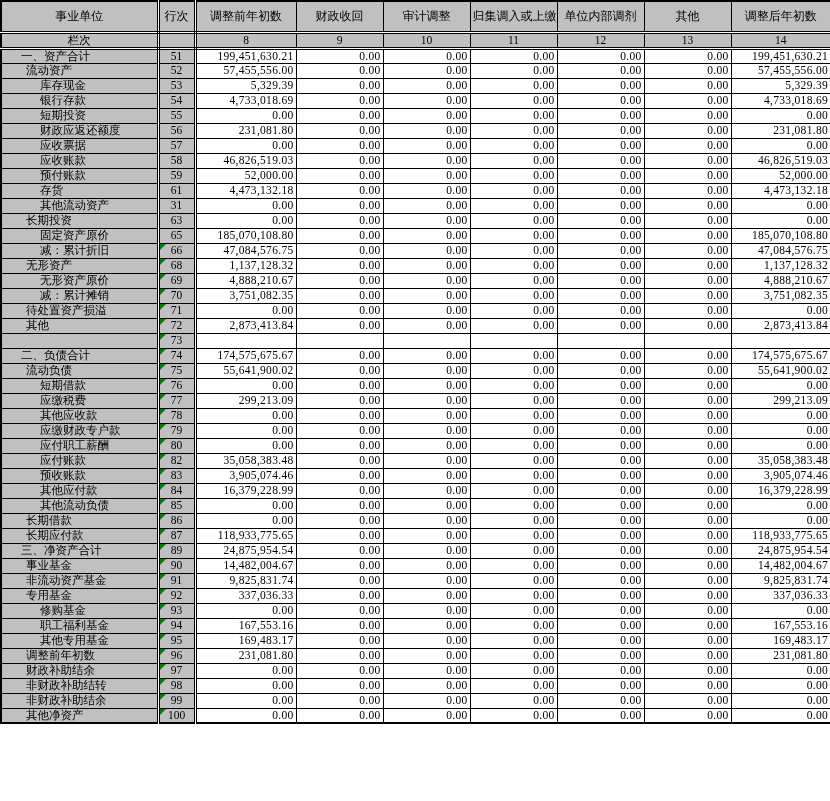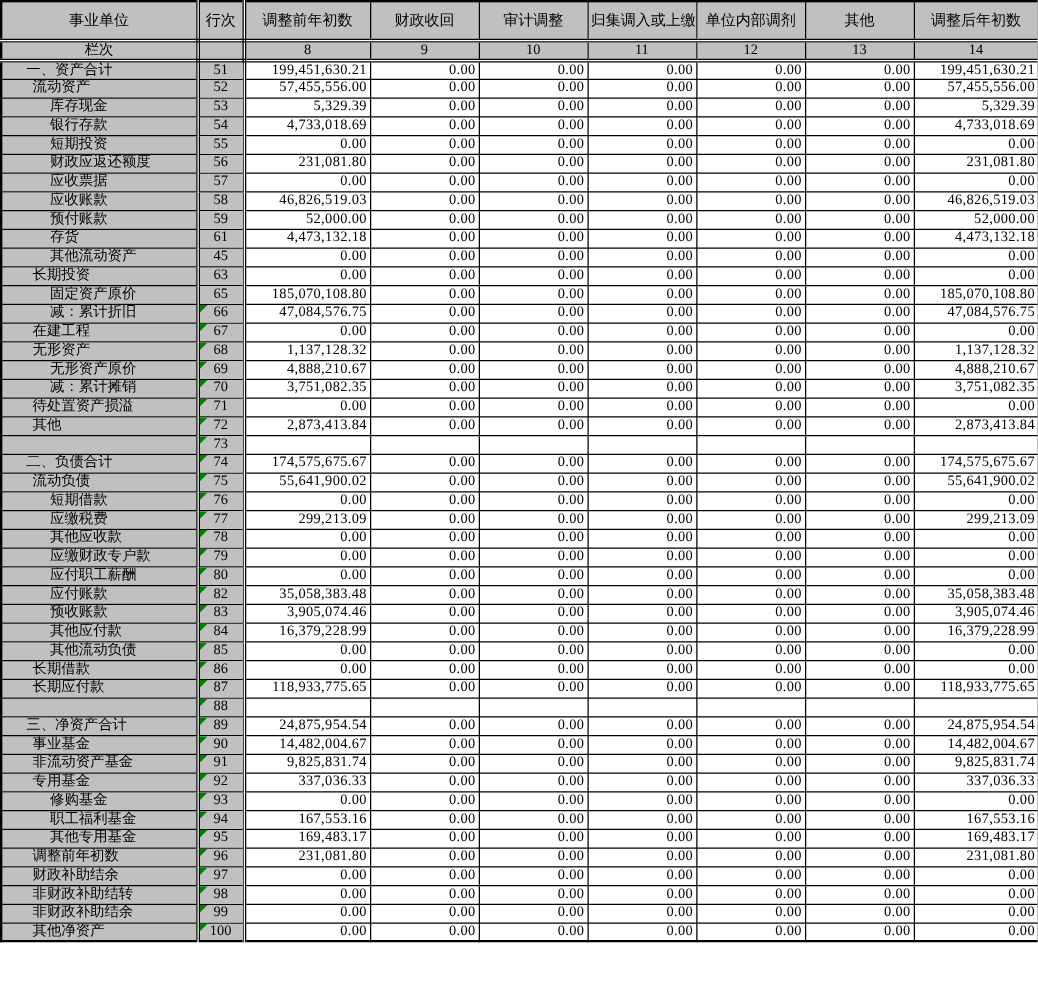--- a/index.html
+++ b/index.html
@@ -178,21 +178,21 @@
           <td class="num">4,473,132.18</td>
           <td class="num">0.00</td>
           <td class="num">0.00</td>
           <td class="num">0.00</td>
           <td class="num">0.00</td>
           <td class="num">0.00</td>
           <td class="num">4,473,132.18</td>
         </tr>
         <tr>
           <td class="gray name bdr-dbl ind2">其他流动资产</td>
-          <td class="gray line bdr-dbl">45</td>
+          <td class="gray line bdr-dbl">31</td>
           <td class="num">0.00</td>
           <td class="num">0.00</td>
           <td class="num">0.00</td>
           <td class="num">0.00</td>
           <td class="num">0.00</td>
           <td class="num">0.00</td>
           <td class="num">0.00</td>
         </tr>
         <tr>
           <td class="gray name bdr-dbl ind1">长期投资</td>
@@ -221,31 +221,20 @@
           <td class="gray line bdr-dbl"><span class="tri"></span>66</td>
           <td class="num">47,084,576.75</td>
           <td class="num">0.00</td>
           <td class="num">0.00</td>
           <td class="num">0.00</td>
           <td class="num">0.00</td>
           <td class="num">0.00</td>
           <td class="num">47,084,576.75</td>
         </tr>
         <tr>
-          <td class="gray name bdr-dbl ind1">在建工程</td>
-          <td class="gray line bdr-dbl"><span class="tri"></span>67</td>
-          <td class="num">0.00</td>
-          <td class="num">0.00</td>
-          <td class="num">0.00</td>
-          <td class="num">0.00</td>
-          <td class="num">0.00</td>
-          <td class="num">0.00</td>
-          <td class="num">0.00</td>
-        </tr>
-        <tr>
           <td class="gray name bdr-dbl ind1">无形资产</td>
           <td class="gray line bdr-dbl"><span class="tri"></span>68</td>
           <td class="num">1,137,128.32</td>
           <td class="num">0.00</td>
           <td class="num">0.00</td>
           <td class="num">0.00</td>
           <td class="num">0.00</td>
           <td class="num">0.00</td>
           <td class="num">1,137,128.32</td>
         </tr>
@@ -439,31 +428,20 @@
         <tr>
           <td class="gray name bdr-dbl ind1">长期应付款</td>
           <td class="gray line bdr-dbl"><span class="tri"></span>87</td>
           <td class="num">118,933,775.65</td>
           <td class="num">0.00</td>
           <td class="num">0.00</td>
           <td class="num">0.00</td>
           <td class="num">0.00</td>
           <td class="num">0.00</td>
           <td class="num">118,933,775.65</td>
-        </tr>
-        <tr>
-          <td class="gray name bdr-dbl ind0"></td>
-          <td class="gray line bdr-dbl"><span class="tri"></span>88</td>
-          <td class="num"></td>
-          <td class="num"></td>
-          <td class="num"></td>
-          <td class="num"></td>
-          <td class="num"></td>
-          <td class="num"></td>
-          <td class="num"></td>
         </tr>
         <tr>
           <td class="gray name bdr-dbl ind0">三、净资产合计</td>
           <td class="gray line bdr-dbl"><span class="tri"></span>89</td>
           <td class="num">24,875,954.54</td>
           <td class="num">0.00</td>
           <td class="num">0.00</td>
           <td class="num">0.00</td>
           <td class="num">0.00</td>
           <td class="num">0.00</td>

